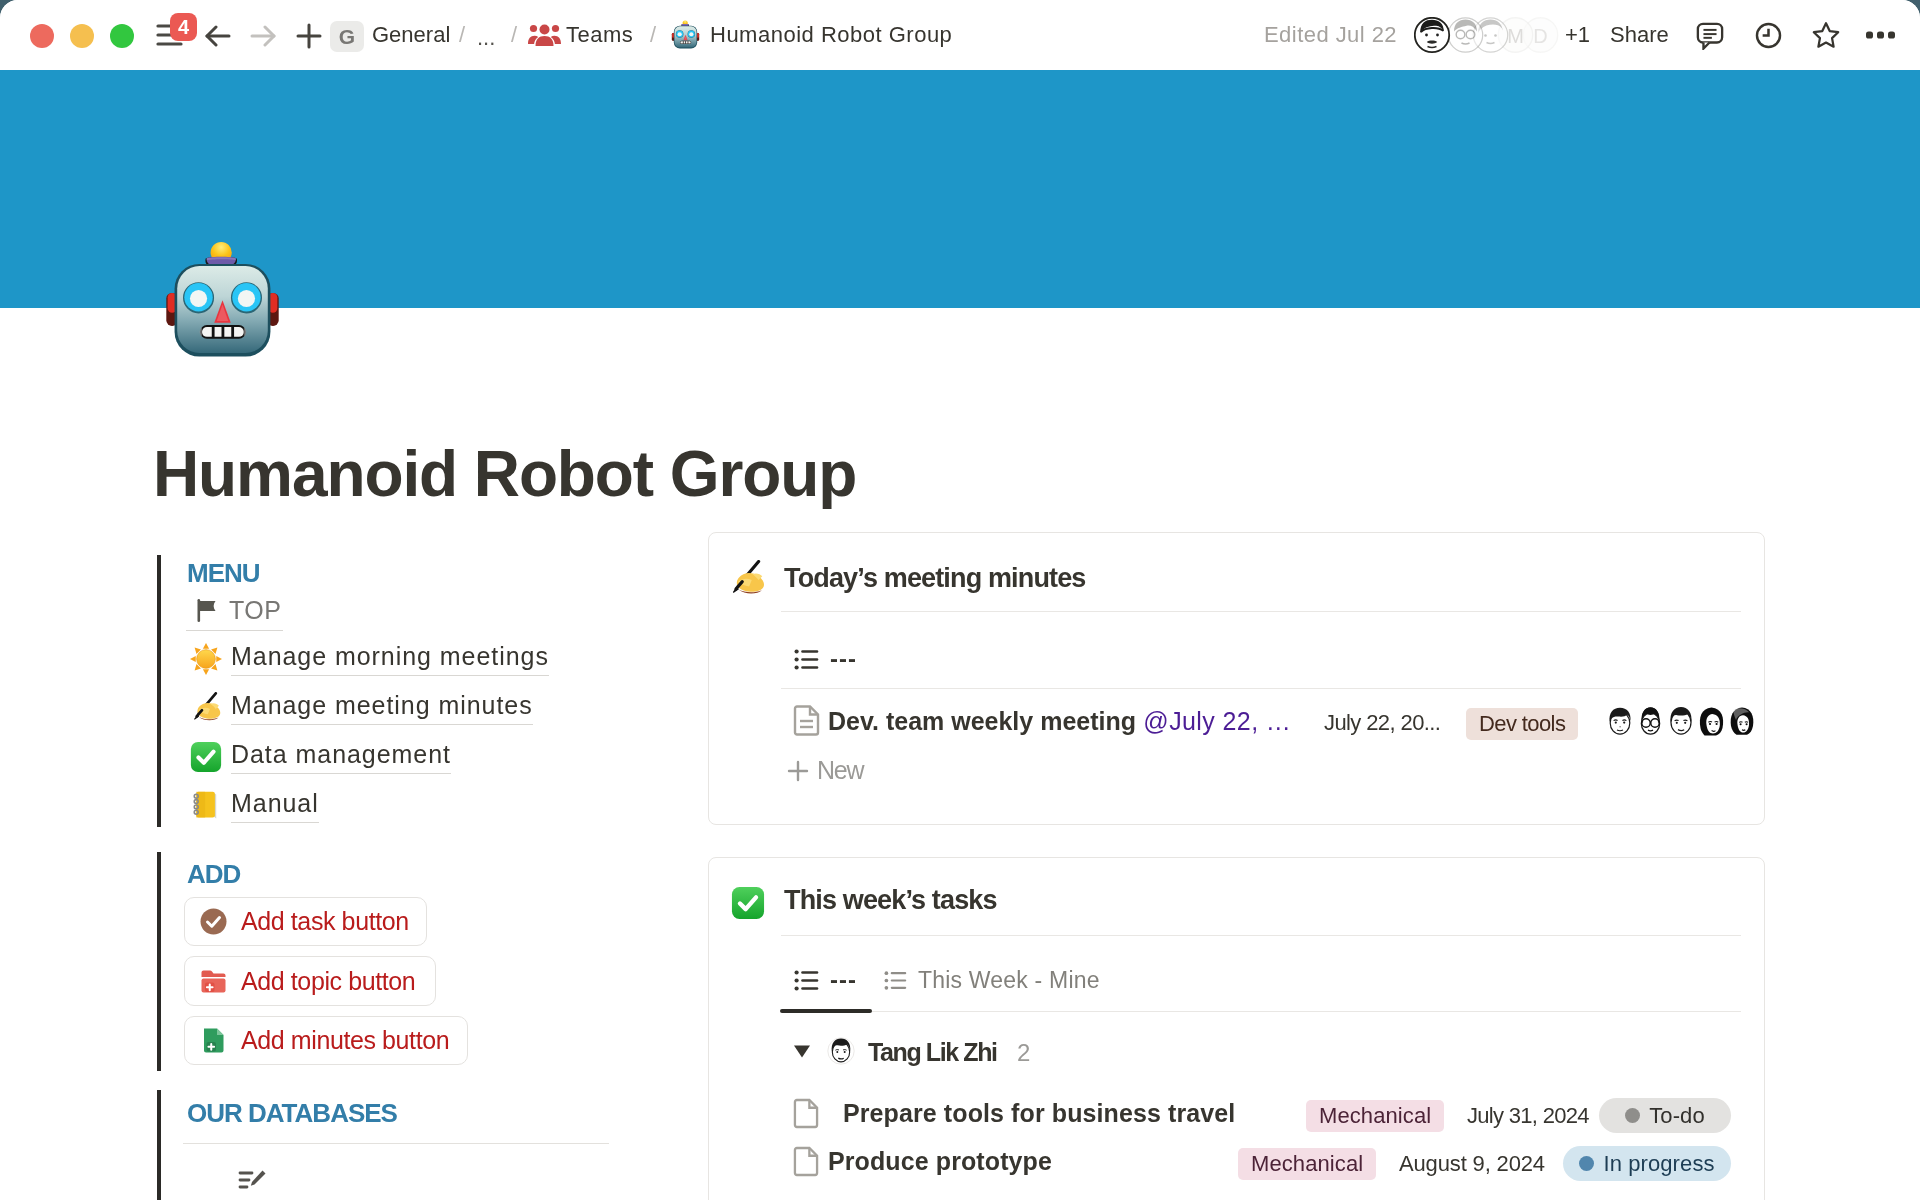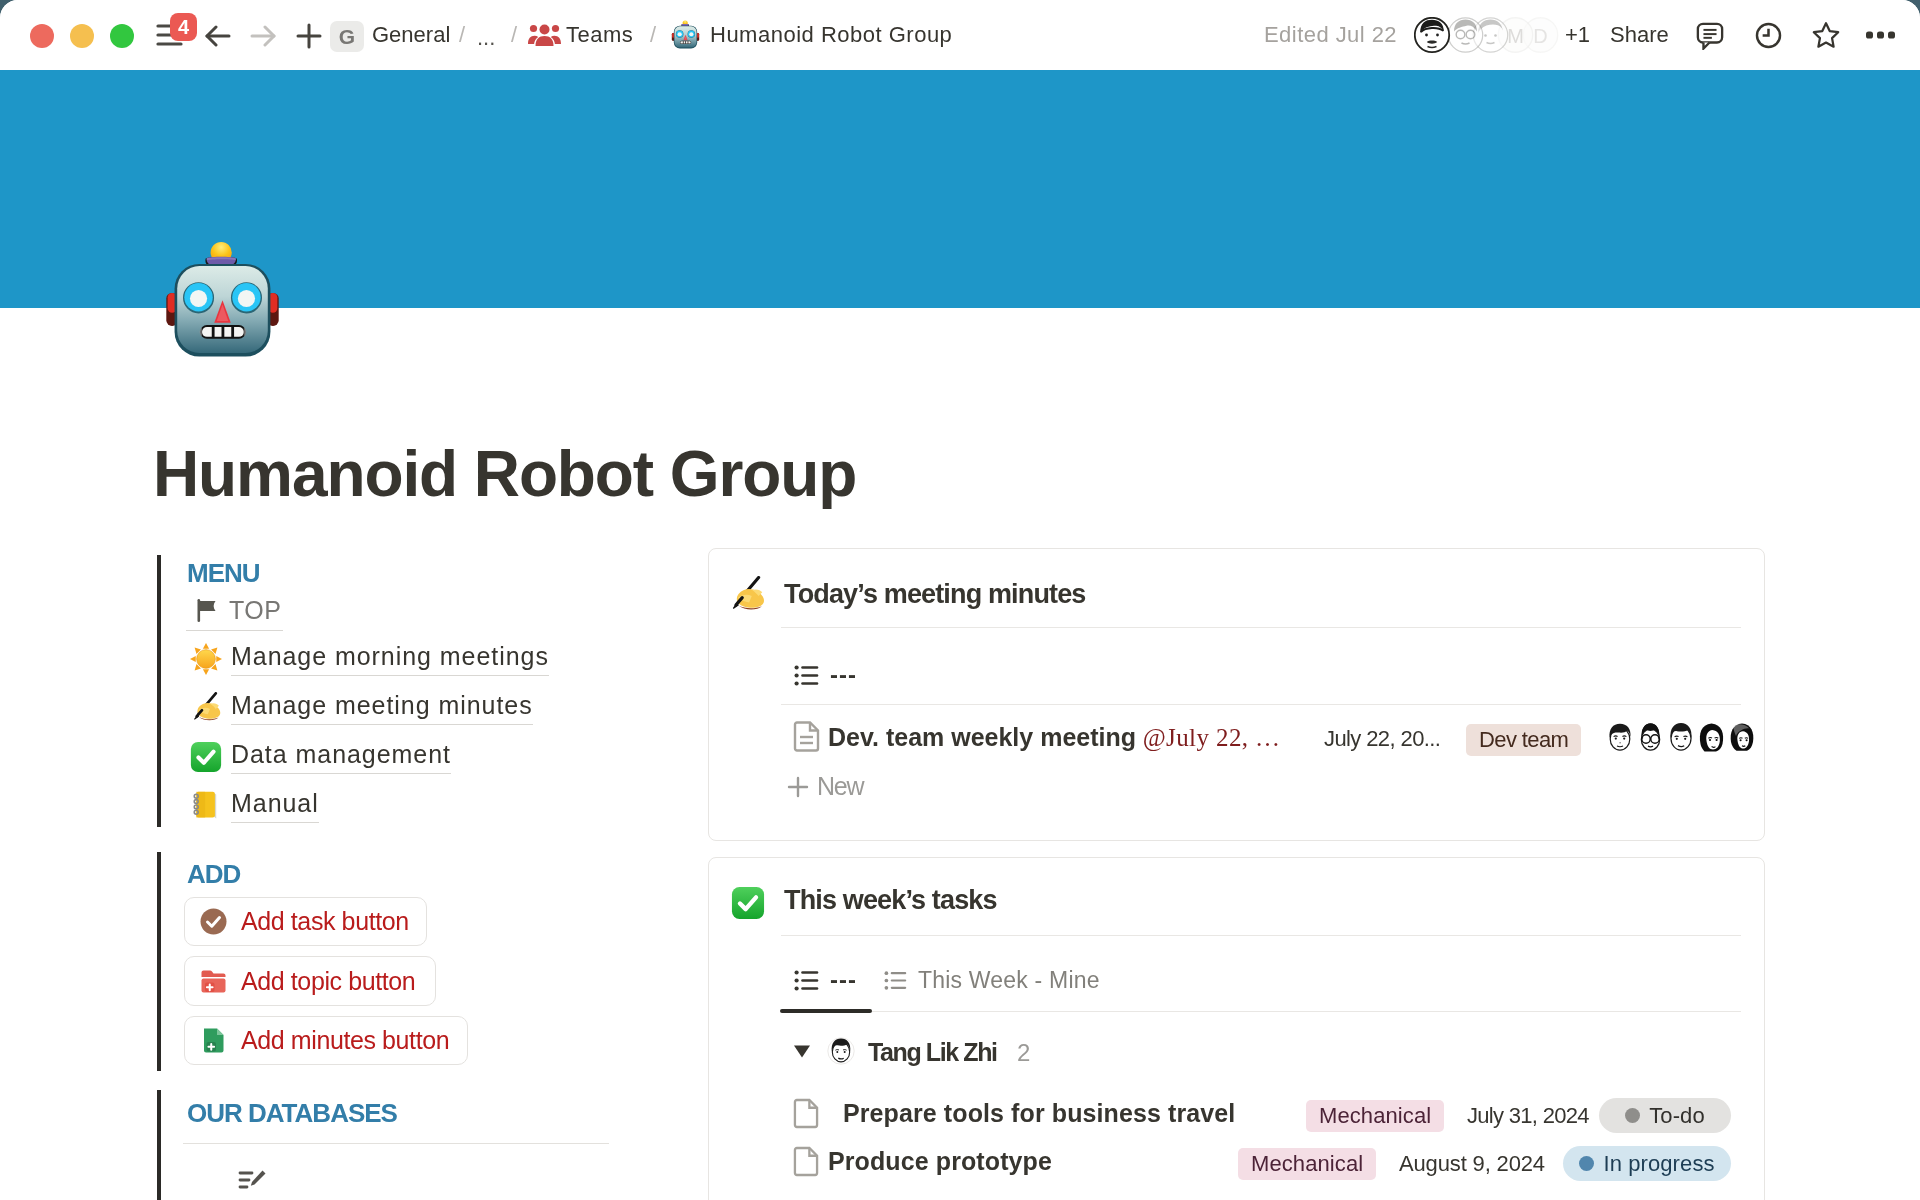--- a/index.html
+++ b/index.html
@@ -301,21 +301,21 @@
           <line x1="2" y1="6" x2="14" y2="6"></line>
           <line x1="2" y1="13" x2="11" y2="13"></line>
           <line x1="2" y1="20" x2="9" y2="20"></line>
         </g>
         <g>
           <path d="M24.5 3.5 L27.5 6.5 L16.5 17.5 L12.8 18.7 L14 15 Z" fill="#55534e"></path>
         </g>
       </svg>
   <span class="mlink" style="padding-bottom:3px;">Minutes DB</span>
 </div>
-<div class="card" style="top:548px;height:293px;">
+<div class="card" style="top:532px;height:293px;">
   <svg class="abs" style="left:19px;top:27px;" width="38" height="38" viewBox="0 0 36 36">
         <use href="#hand"></use>
       </svg>
   <div class="chead" style="left:75px;top:30px;">Today’s meeting minutes</div>
   <div class="cdiv" style="left:72px;top:78px;width:960px;"></div>
   <div class="abs" style="left:85px;top:112px;display:flex;align-items:center;">
     <svg width="25" height="25" viewBox="0 0 25 25" style="margin-right:11px;">
           <g stroke="#37352f" stroke-width="2.6" stroke-linecap="round">
             <line x1="8.5" y1="4.5" x2="23" y2="4.5"></line>
             <line x1="8.5" y1="12.5" x2="23" y2="12.5"></line>
@@ -329,23 +329,23 @@
         </svg>
     <span style="font-size:24px;color:#37352f;font-weight:700;letter-spacing:1px;">---</span>
   </div>
   <div class="cdiv" style="left:72px;top:155px;width:960px;"></div>
   <svg class="abs" style="left:84px;top:172px;" width="27" height="31" viewBox="0 0 27 31" fill="none" stroke="#a5a29c" stroke-width="2.4">
         <path d="M2 3.5 C2 2.4 2.9 1.5 4 1.5 L17 1.5 L25 9.5 L25 27.5 C25 28.6 24.1 29.5 23 29.5 L4 29.5 C2.9 29.5 2 28.6 2 27.5 Z"></path>
         <path d="M17 1.5 L17 9.5 L25 9.5"></path>
         <line x1="7" y1="16" x2="20" y2="16"></line>
         <line x1="7" y1="22" x2="20" y2="22"></line>
       </svg>
-  <div class="abs" style="left:119px;top:174px;font-size:25px;"><span style="font-weight:700;color:#37352f;">Dev. team weekly meeting</span><span style="color:#7f1d1d;letter-spacing:0.4px;font-family:Liberation Serif, serif;"> @July 22, …</span></div>
+  <div class="abs" style="left:119px;top:174px;font-size:25px;"><span style="font-weight:700;color:#37352f;">Dev. team weekly meeting</span><span style="color:#4c1d95;letter-spacing:0.4px;"> @July 22, …</span></div>
   <div class="abs dk" style="left:615px;top:177px;font-size:22px;letter-spacing:-0.6px;">July 22, 20...</div>
-  <div class="tag" style="left:757px;top:175px;background:#eee0da;color:#442a1e;padding:0 13px;letter-spacing:-0.6px;">Dev team</div>
+  <div class="tag" style="left:757px;top:175px;background:#eee0da;color:#442a1e;padding:0 13px;letter-spacing:-0.6px;">Dev tools</div>
   <svg class="abs" style="left:896px;top:173px;" width="153" height="31" viewBox="0 0 153 31">
     <g id="face1">
       <circle cx="15" cy="15.5" r="15" fill="#fff"></circle>
       <ellipse cx="15" cy="17" rx="9.8" ry="11.2" fill="#fff" stroke="#1a1a1a" stroke-width="1.2"></ellipse>
       <path d="M4.6 16 C3.6 7 8 1.8 15 1.8 C22 1.8 26.4 7 25.4 15 C24.8 11.5 23.8 9.8 22.4 8.8 C20.4 10.4 17.2 11 14 10.6 C11 10.2 8.4 10.6 6.6 12.2 C5.6 13.2 5 14.4 4.6 16 Z" fill="#1a1a1a"></path>
       <path d="M8.6 14.6 C9.8 13.8 11.4 13.8 12.6 14.4 M17.4 14.4 C18.6 13.8 20.2 13.8 21.4 14.6" stroke="#1a1a1a" stroke-width="1.1" fill="none"></path>
       <circle cx="10.8" cy="16.6" r="1.1" fill="#1a1a1a"></circle>
           <circle cx="19.2" cy="16.6" r="1.1" fill="#1a1a1a"></circle>
       <path d="M14.6 20.8 L15.6 20.8" stroke="#1a1a1a" stroke-width="1"></path>
       <path d="M12 24 C14 25 16 25 18 24" stroke="#1a1a1a" stroke-width="1.2" fill="none"></path>

